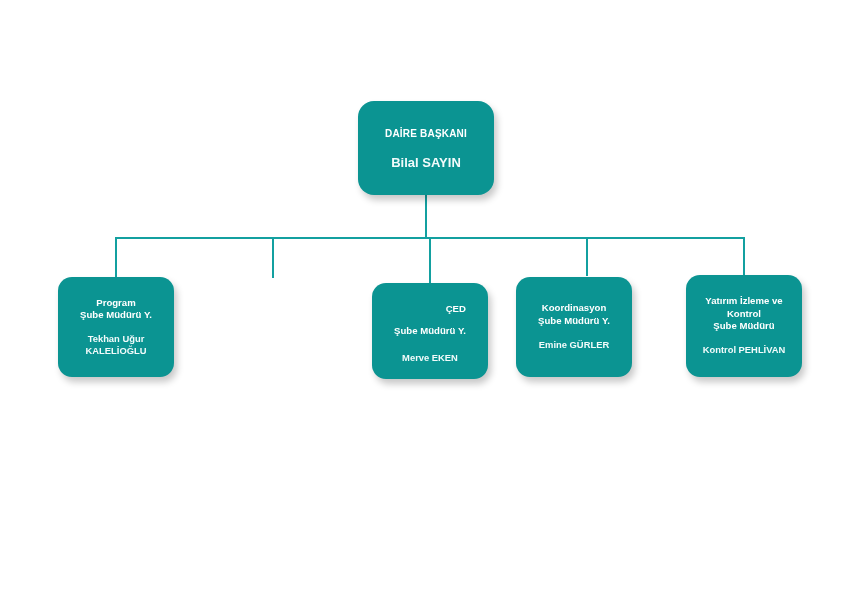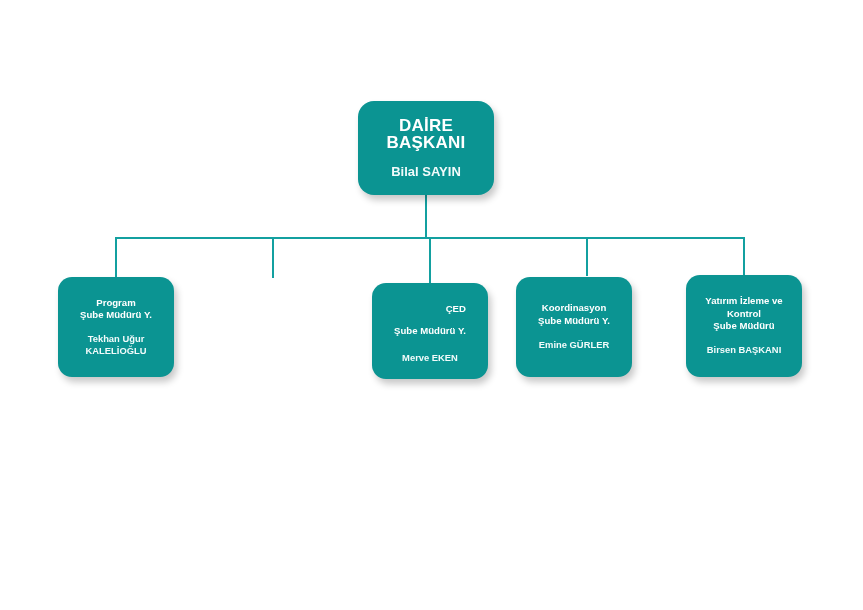--- a/index.html
+++ b/index.html
@@ -56,21 +56,21 @@
 
   
   #node-root {
     left: 358px;
     top: 101px;
     width: 136px;
     height: 94px;
     border-radius: 16px;
   }
   #node-root .node-title {
-    font-size: 17px;
+    font-size: 10px;
     line-height: 17px;
     letter-spacing: 0.2px;
   }
   #node-root .node-person {
     font-size: 13px;
     line-height: 17px;
     margin-top: 12px;
   }
 
   
@@ -155,17 +155,17 @@
     </div>
   </div>
 
   <div class="node node-child" id="node-child-4">
     <div class="node-title">
       <span class="tline">Yatırım İzleme ve</span>
       <span class="tline">Kontrol</span>
       <span class="tline">Şube Müdürü</span>
     </div>
     <div class="node-person">
-      <span class="pline">Birsen BAŞKANI</span>
+      <span class="pline">Kontrol PEHLİVAN</span>
     </div>
   </div>
 
 </div>
 
 </body></html>

